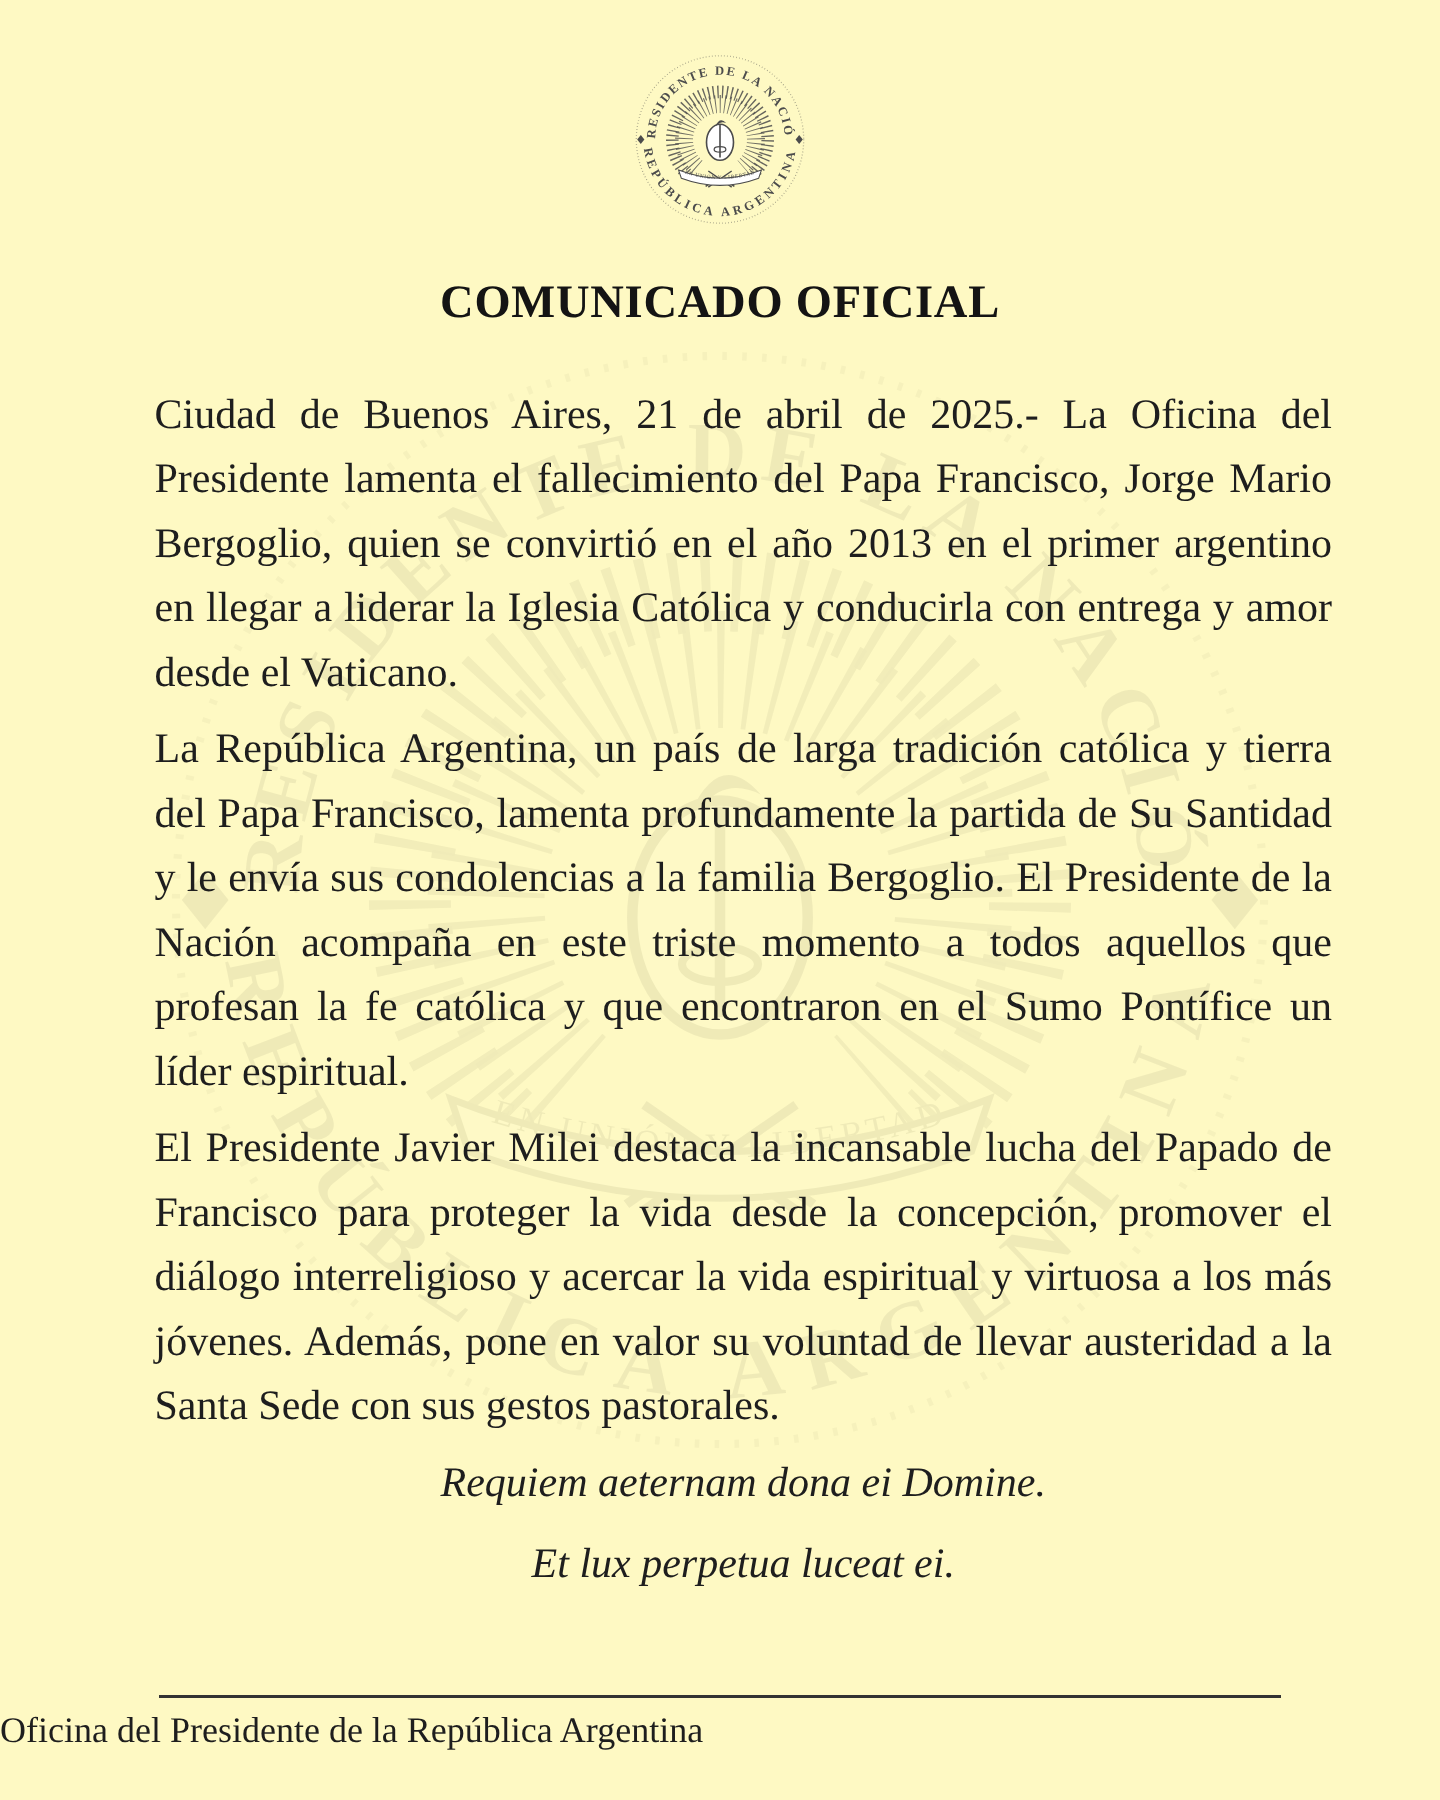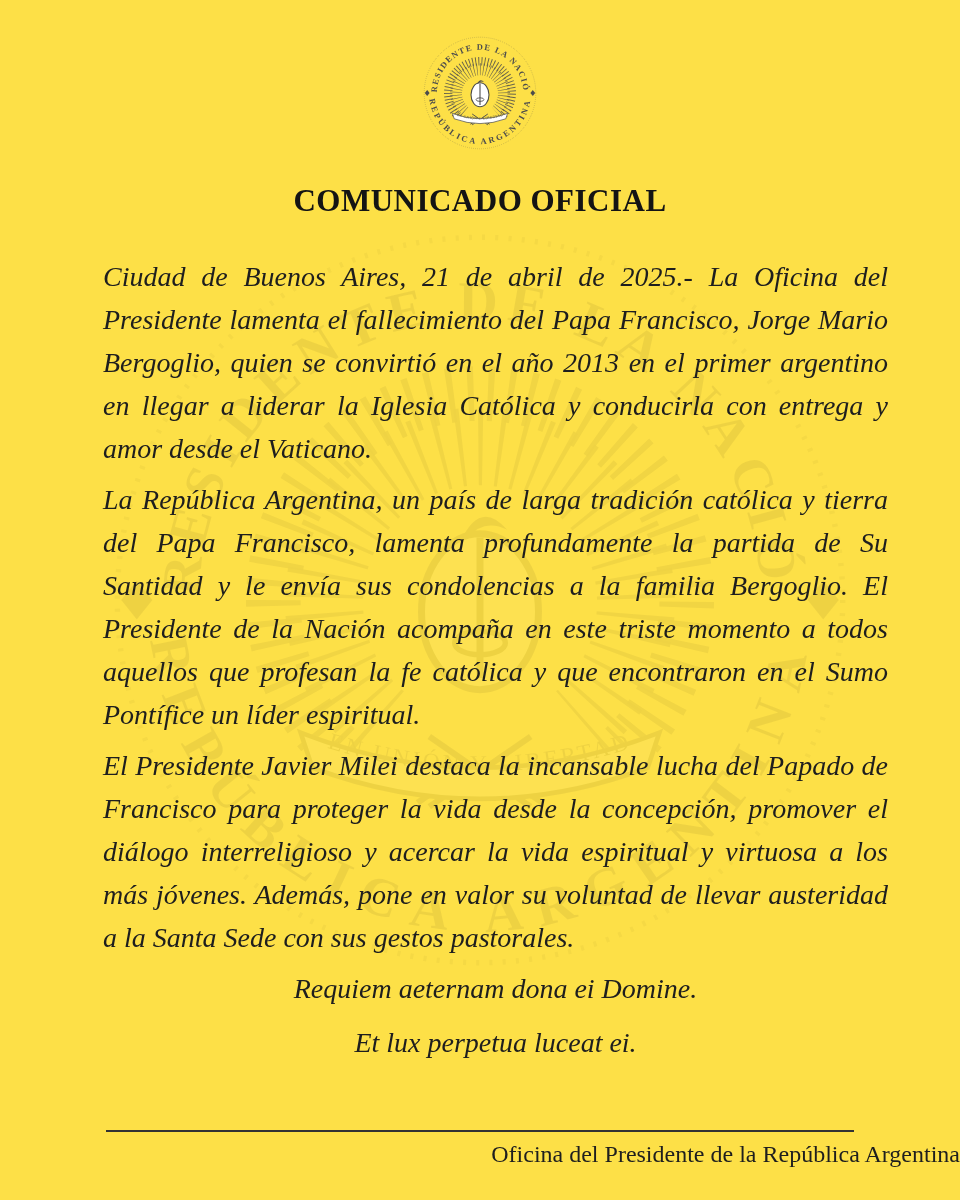--- a/index.html
+++ b/index.html
@@ -1,20 +1,20 @@
 <!DOCTYPE html>
 <html lang="es"><head>
 <meta charset="utf-8">
 <style>
   html, body { margin: 0; padding: 0; background: #ffffff; }
   .page {
     position: relative;
     width: 960px;
     height: 1200px;
-    background: #fde047;
+    background: #fef9c3;
     overflow: hidden;
     font-family: "Liberation Serif", serif;
     color: #1e1e1e;
   }
   
   .watermark {
     position: absolute;
     left: 90px;
     top: 210px;
     width: 780px;
@@ -47,21 +47,20 @@
   .doc-body {
     position: relative;
     margin: 36px 72px 0 103px; 
   }
   .doc-body p {
     margin: 0 0 8px 0;
     font-size: 28px;
     line-height: 43px;
     text-align: justify;
     hyphens: none;
-    font-style: italic;
   }
   .doc-body p.latin {
     font-style: italic;
     text-align: center;
     margin: 0 0 11px 0;
   }
   
   .doc-footer {
     position: absolute;
     left: 0;
@@ -69,21 +68,21 @@
     top: 1130px;
   }
   .footer-rule {
     width: 748px;
     margin: 0 auto;
     border: none;
     border-top: 2px solid #333333;
   }
   .footer-text {
     margin-top: 9px;
-    text-align: right;
+    text-align: left;
     font-size: 24px;
     color: #1e1e1e;
   }
   .defs-holder { position: absolute; width: 0; height: 0; overflow: hidden; }
   .seal-svg text { fill: currentColor; }
 </style>
 </head>
 <body>
 
 <svg class="defs-holder" aria-hidden="true" xmlns="http://www.w3.org/2000/svg" xmlns:xlink="http://www.w3.org/1999/xlink">

